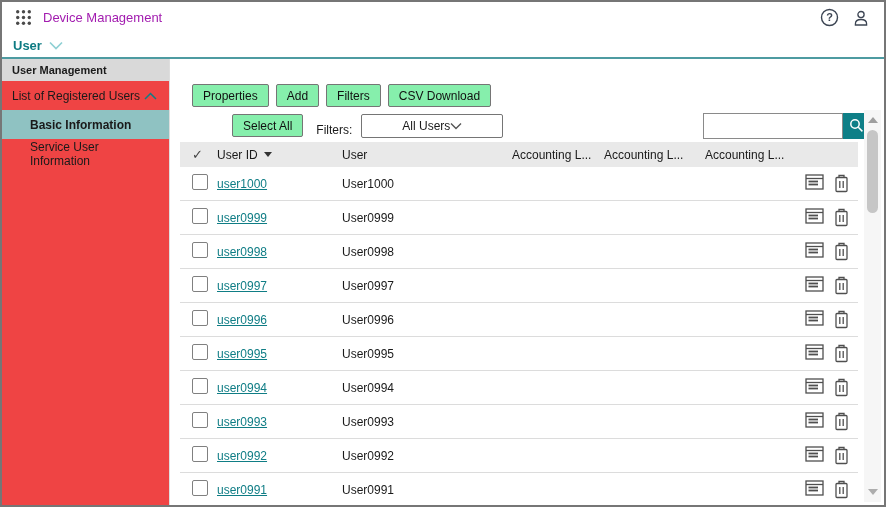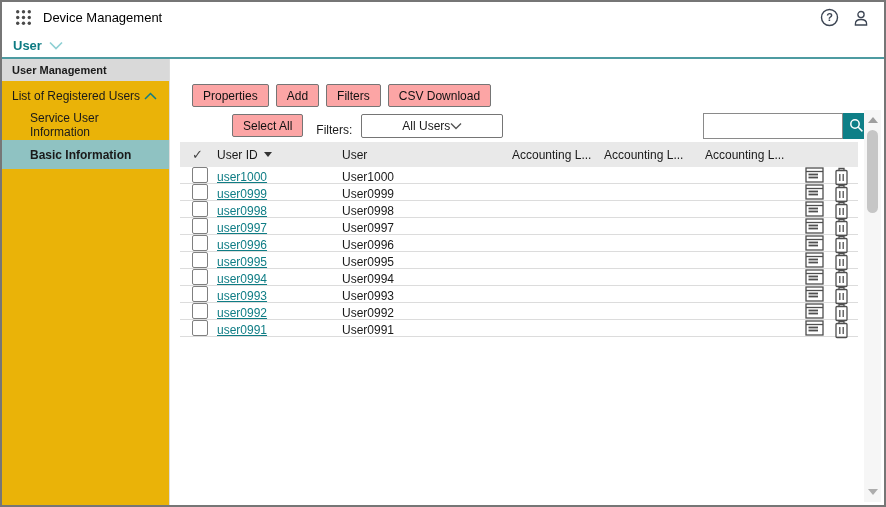--- a/index.html
+++ b/index.html
@@ -13,53 +13,53 @@
     position: relative;
     overflow: hidden;
   }
 
   
   .topbar {
     height: 31px; display: flex; align-items: center;
     padding: 0 14px 0 13px; background: #fff;
   }
   .grid-icon { display:flex; margin-right: 11px; cursor: pointer; }
-  .app-title { font-size: 13px; color:#000000; }
+  .app-title { font-size: 13px; color:#a21caf; }
   .topbar-right { margin-left: auto; display:flex; align-items:center; gap: 13px; }
   .topbar-right span { display:flex; cursor:pointer; }
 
   
   .menubar { height: 24px; display:flex; align-items:center; padding: 0 11px; }
   .menu-btn { display:flex; align-items:center; gap:7px; cursor:pointer;
     font-size:13px; font-weight:bold; color:#0C7A82; }
 
   
   .body { display:flex; border-top: 2px solid #4D9BA1; height: 448px; }
 
   
-  .sidebar { width: 168px; flex-shrink:0; background:#eab308; border-right:1px solid #DEDEDE; }
+  .sidebar { width: 168px; flex-shrink:0; background:#ef4444; border-right:1px solid #DEDEDE; }
   .sidebar-header { height:22px; background:#D9D9D9; display:flex; align-items:center;
     padding:0 10px; font-size:11px; font-weight:bold; }
   .sidebar-item { display:flex; align-items:center; padding:0 12px 0 10px;
     font-size:12px; cursor:pointer; }
   .si-parent { height:29px; justify-content:space-between; }
   .si-child { padding-left:28px; }
   .si-0 { height:29px;border-radius:12px; }
   .si-1 { height:29px; background:#8FC2C2; font-weight:bold; }
   .si-2 { height:30px; }
   .si-3 { height:30px; }
 
   
   .main { flex:1; min-width:0; padding: 0 26px 0 10px; }
   .page-title { font-size:18px; line-height:21px; font-weight:bold; margin:20px 0 0 12px; }
 
   .toolbar { display:flex; gap:7px; margin:25px 0 0 12px; }
   .btn {
     height:23px; padding:0 10px; font-size:12px; font-family:inherit;
-    background:#fca5a5; border:1px solid #757575; border-radius:2px;
+    background:#86efac; border:1px solid #757575; border-radius:2px;
     color:#111; cursor:pointer; white-space:nowrap;text-align:right;
   }
 
   .filter-row { display:flex; align-items:center; margin:5px 0 0 12px; height:27px;padding-left:40px; }
   .filters-label { font-size:12px; margin:8px 9px 0 13px; }
   .dropdown { width:142px; height:24px; background:#fff; border:1px solid #757575;
     border-radius:2px; display:flex; align-items:center; justify-content:center;
     padding:0 9px; font-size:12px; cursor:pointer; }
   .search { margin-left:auto; display:flex; margin-right:-12px; }
   .search input { width:140px; height:26px; border:1px solid #8a8a8a; border-radius:0;
@@ -69,21 +69,21 @@
 
   
   .table { margin-top:3px; }
   .grid-cols { display:grid; grid-template-columns: 25px 125px 170px 92px 101px 1fr 58px;
     padding-left:12px; align-items:center; }
   .thead { height:25px; background:#E9E9E9; font-size:12px; color:#1a1a1a; }
   .th { display:flex; align-items:center; gap:6px; cursor:pointer; }
   .checkmark { font-size:13px; color:#444; }
   .sort-caret { width:0; height:0; border-left:4px solid transparent;
     border-right:4px solid transparent; border-top:5px solid #333; display:inline-block; }
-  .trow { height:17px; border-bottom:1px solid #DCDCDC; font-size:12px; }
+  .trow { height:34px; border-bottom:1px solid #DCDCDC; font-size:12px; }
   .checkbox { width:16px; height:16px; border:1px solid #808080; border-radius:2px;
     background:#fff; display:inline-block; cursor:pointer; }
   .user-link { color:#0F7D85; text-decoration:underline; cursor:pointer; }
   .c-icons { display:flex; justify-content:flex-end; gap:9px; padding-right:8px; }
   .row-icon { display:flex; cursor:pointer; }
 
   
   .scrollbar { position:absolute; top:108px; right:3px; bottom:3px; width:17px;
     background:#F6F6F6; display:flex; flex-direction:column; align-items:center; }
   .sb-up { margin-top:7px; width:0; height:0; border-left:5px solid transparent;
@@ -142,25 +142,25 @@
   <div class="body">
 
     <aside class="sidebar">
       <div class="sidebar-header">User Management</div>
       <div class="sidebar-item si-parent si-0">
         <span>List of Registered Users</span>
         <svg width="13" height="8" viewBox="0 0 13 8">
           <polyline points="1,7 6.5,1.5 12,7" fill="none" stroke="#0E7D85" stroke-width="1.5"></polyline>
         </svg>
       </div>
+      <div class="sidebar-item si-child si-1">
+        <span>Basic Information</span>
+      </div>
       <div class="sidebar-item si-child si-2">
         <span>Service User Information</span>
-      </div>
-      <div class="sidebar-item si-child si-1">
-        <span>Basic Information</span>
       </div>
     </aside>
 
     <main class="main">
 
       <div class="toolbar">
         <button class="btn">Properties</button>
         <button class="btn">Add</button>
         <button class="btn">Filters</button>
         <button class="btn">CSV Download</button>

